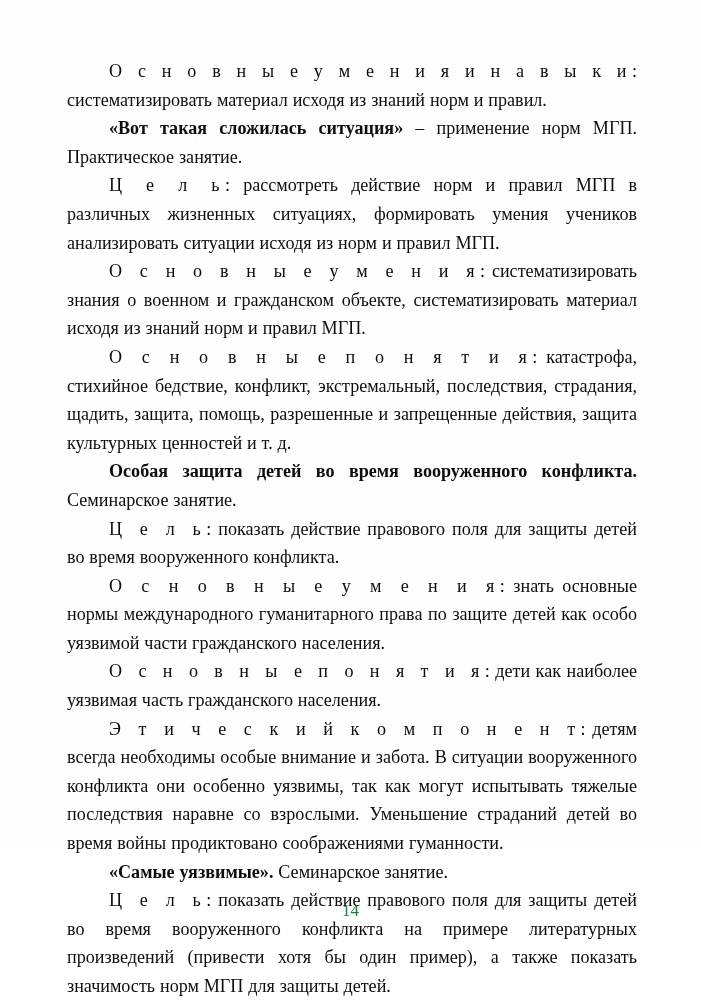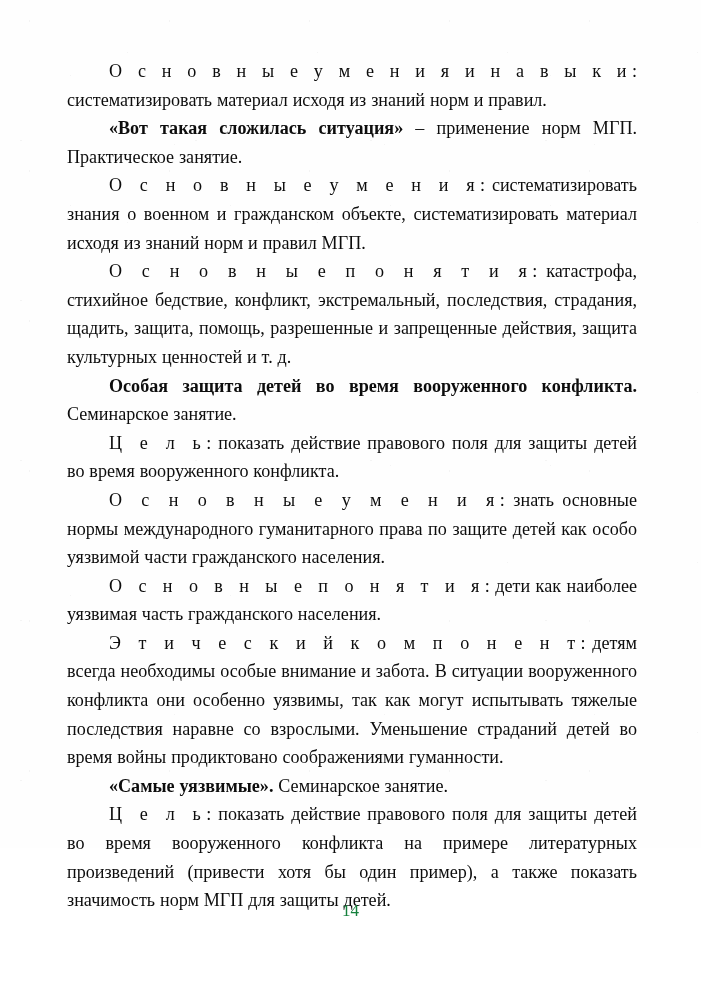--- a/index.html
+++ b/index.html
@@ -98,20 +98,23 @@
   <div id="textblock">
 
     <p class="para">
       <span class="spaced">О с н о в н ы е   у м е н и я   и   н а в ы к и</span><span>: систематизировать материал исходя из знаний норм и правил.</span>
     </p>
 
     <p class="para gap-before">
       <span class="bold">«Вот такая сложилась ситуация»</span><span> – применение норм МГП. Практическое занятие.</span>
     </p>
 
+    <p class="para">
+      <span class="spaced">Ц е л ь</span><span>: рассмотреть действие норм и правил МГП в различных жизненных ситуациях, формировать умения учеников анализировать ситуации исходя из норм и правил МГП.</span>
+    </p>
 
     <p class="para">
       <span class="spaced">О с н о в н ы е   у м е н и я</span><span>: систематизировать знания о военном и гражданском объекте, систематизировать материал исходя из знаний норм и правил МГП.</span>
     </p>
 
     <p class="para">
       <span class="spaced">О с н о в н ы е   п о н я т и я</span><span class="colon">: </span><span class="ital">катастрофа, стихийное бедствие, конфликт, экстремальный, последствия, страдания, щадить, защита, помощь, разрешенные и запрещенные действия, защита культурных ценностей</span><span> и т. д.</span>
     </p>
 
     <p class="para gap-before">

